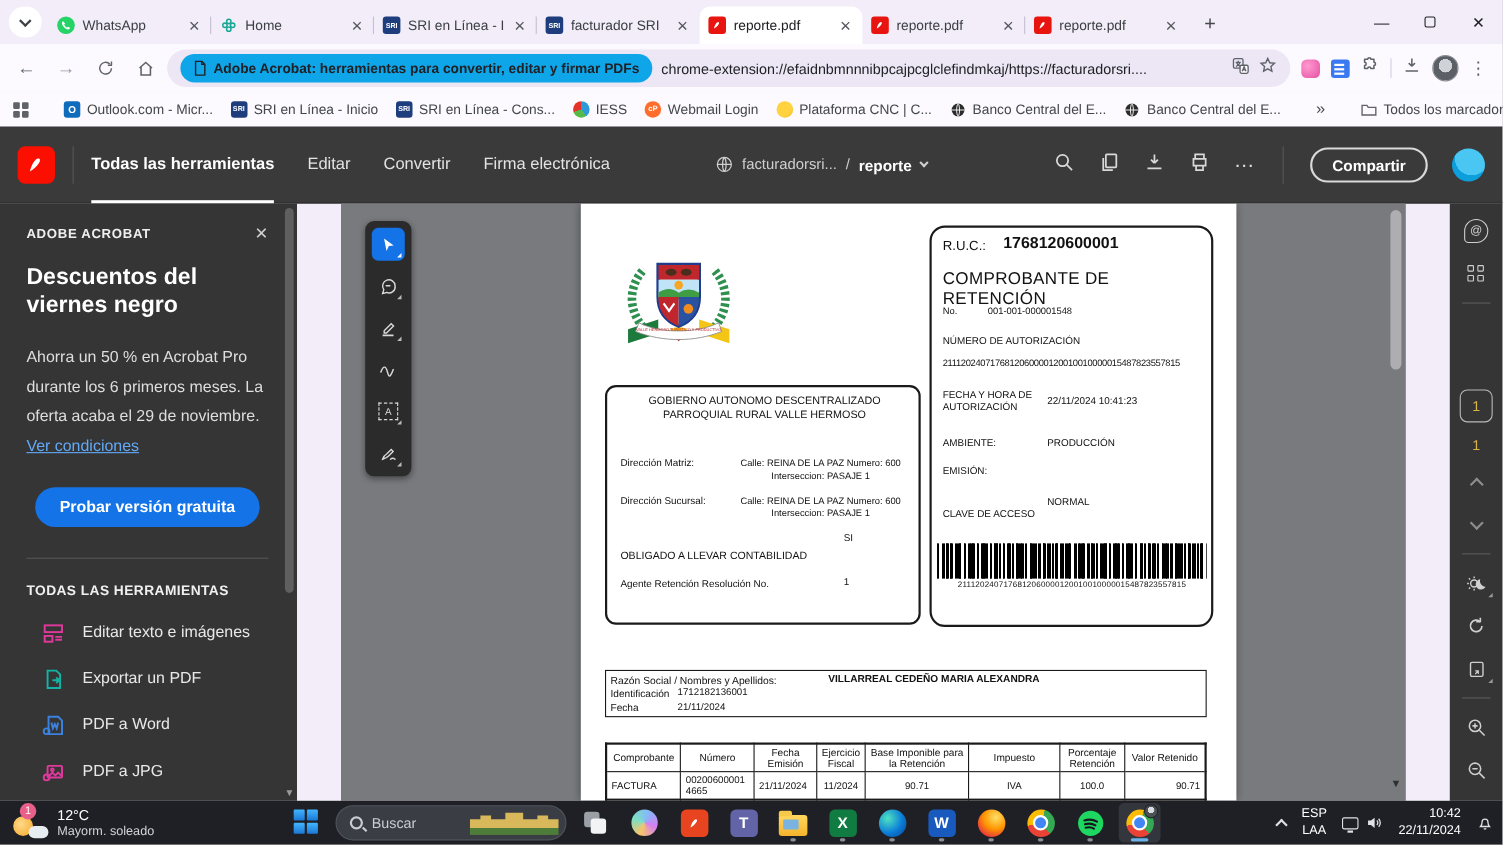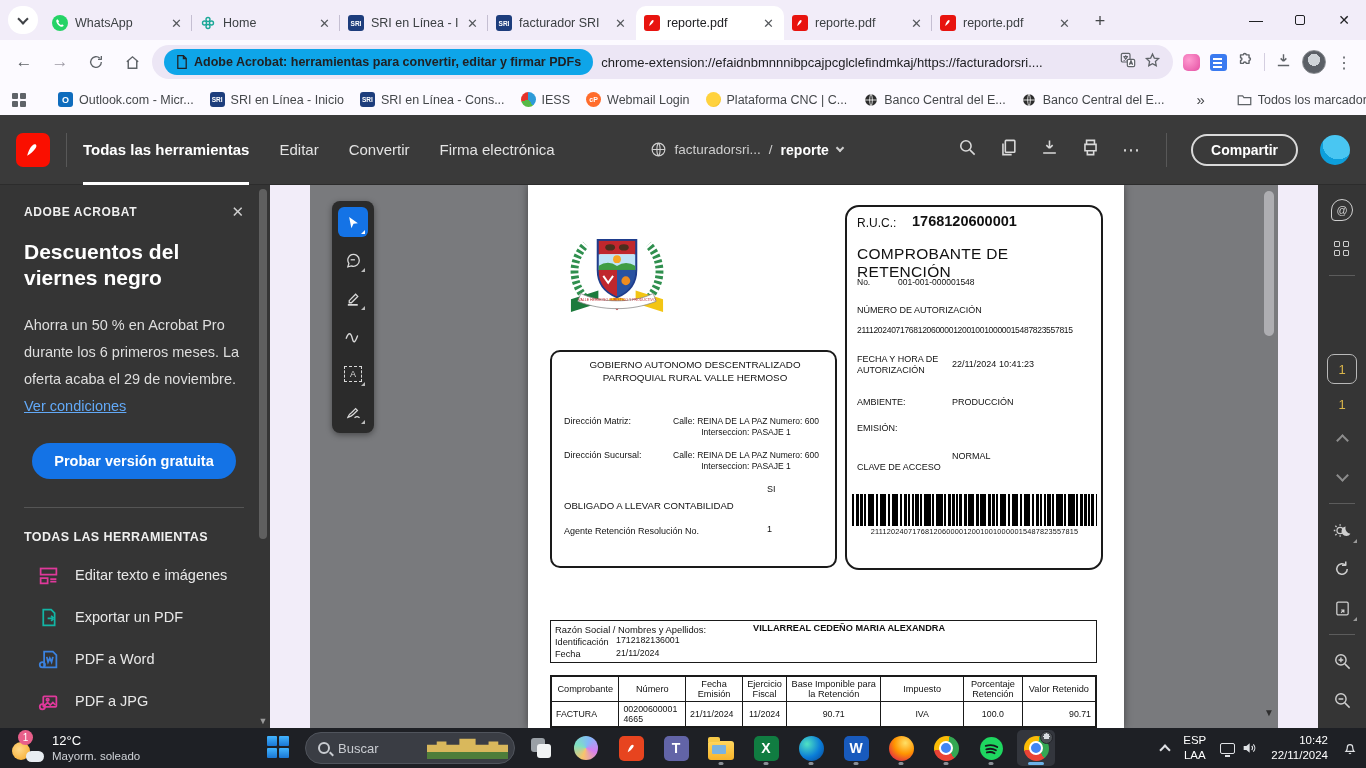--- a/index.html
+++ b/index.html
@@ -96,21 +96,21 @@
 
   .page { position:absolute; left:218px; top:0; width:596px; height:543px; background:#fff; box-shadow:0 0 8px rgba(0,0,0,.45); color:#111; }
   .abs { position:absolute; }
   .rbox { left:317px; top:20px; width:258px; height:365px; border:2px solid #1a1a1a; border-radius:14px; }
   .lbox { left:22px; top:165px; width:287px; height:218px; border:2px solid #1a1a1a; border-radius:10px;text-align:center; }
   .t9 { font-size:9px; } .t85 { font-size:8.5px; } .t10 { font-size:9.8px; }
   .rtitle { font-size:15.5px; letter-spacing:.3px; }
   .longnum { font-size:8.5px; letter-spacing:-.3px; white-space:nowrap; }
   .barcode { background-image:repeating-linear-gradient(90deg,#000 0 2px,transparent 2px 4px),repeating-linear-gradient(90deg,#000 0 1px,transparent 1px 6px),repeating-linear-gradient(90deg,transparent 0 8px,#000 8px 11px); height:32px; }
   .bcnum { font-size:7.3px; letter-spacing:.2px; text-align:center; }
-  .sbox { left:22px; top:435px; width:547px; height:43px; border:1.5px solid #1a1a1a; }
+  .sbox { left:22px; top:424px; width:547px; height:43px; border:1.5px solid #1a1a1a; }
   .ret-table { left:22px; top:490px; width:547px; border-collapse:collapse; position:absolute; font-size:9.2px; }
   .ret-table th, .ret-table td { border:1px solid #1a1a1a; font-weight:normal; padding:2px 4px; text-align:center; }
   .ret-table { border:2px solid #1a1a1a; }
   .ret-table th { height:24px; }
   .ret-table td { height:20px; font-size:8.8px; }
   .ret-table td:nth-child(1), .ret-table td:nth-child(2), .ret-table td:nth-child(3) { text-align:left; }
   .ret-table td:nth-child(8) { text-align:right; }
   .ret-table td:nth-child(2) { word-break:break-all; }
 
   .vscroll { position:absolute; right:3px; top:4px; bottom:2px; width:12px; }

